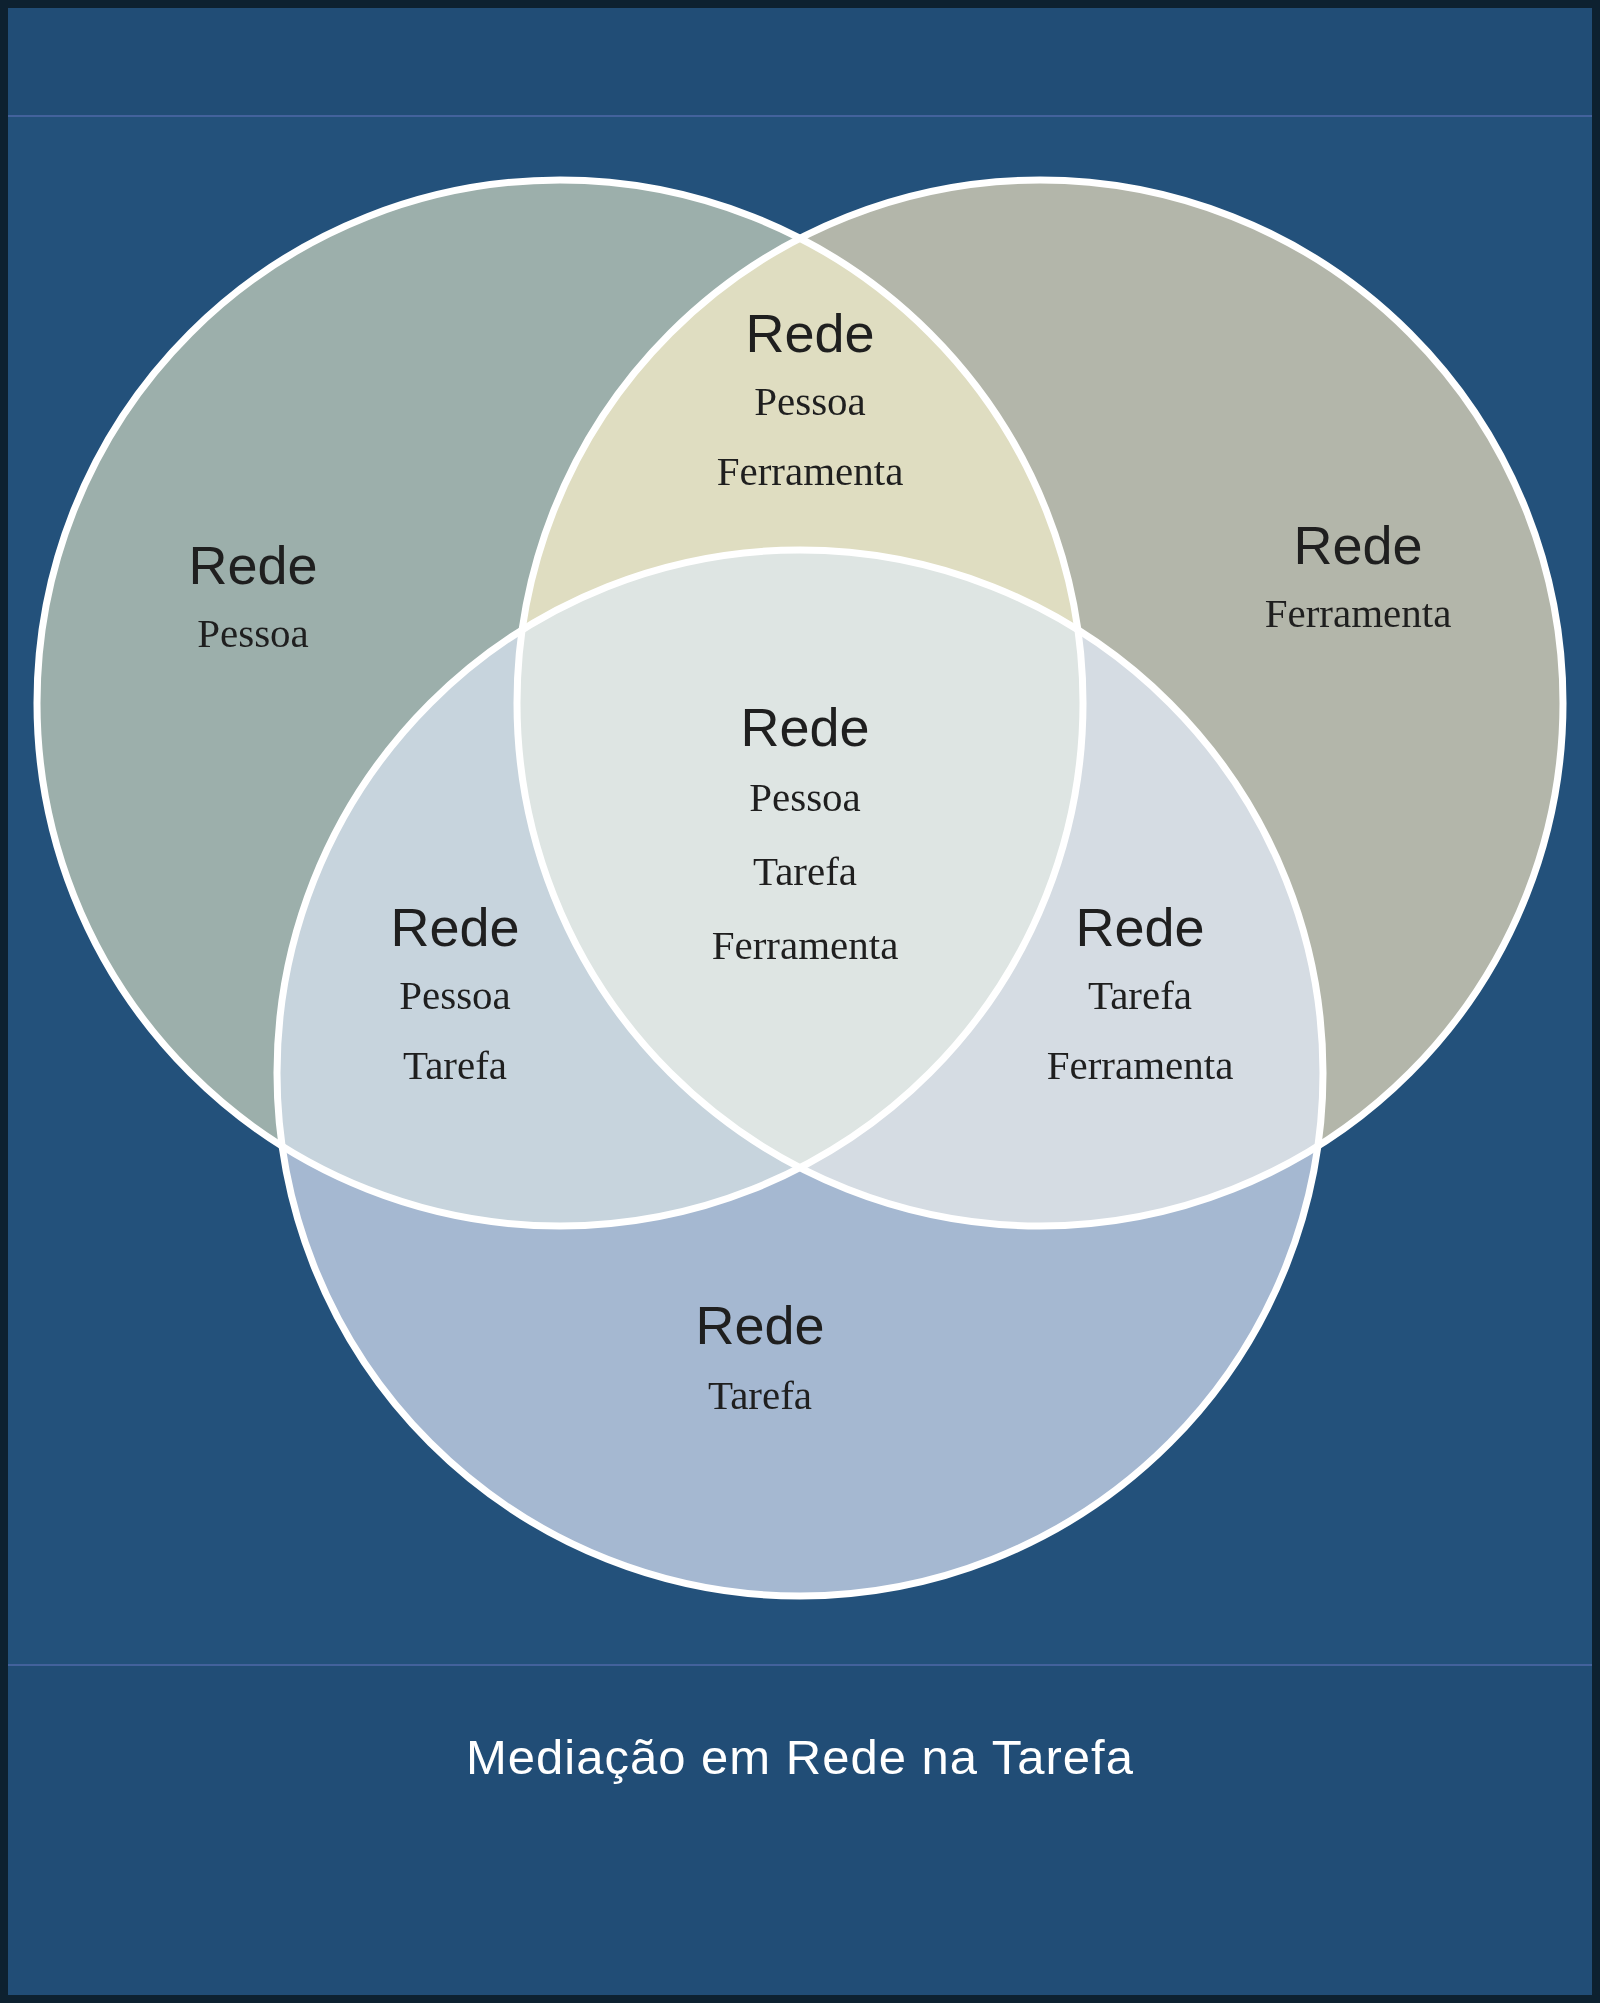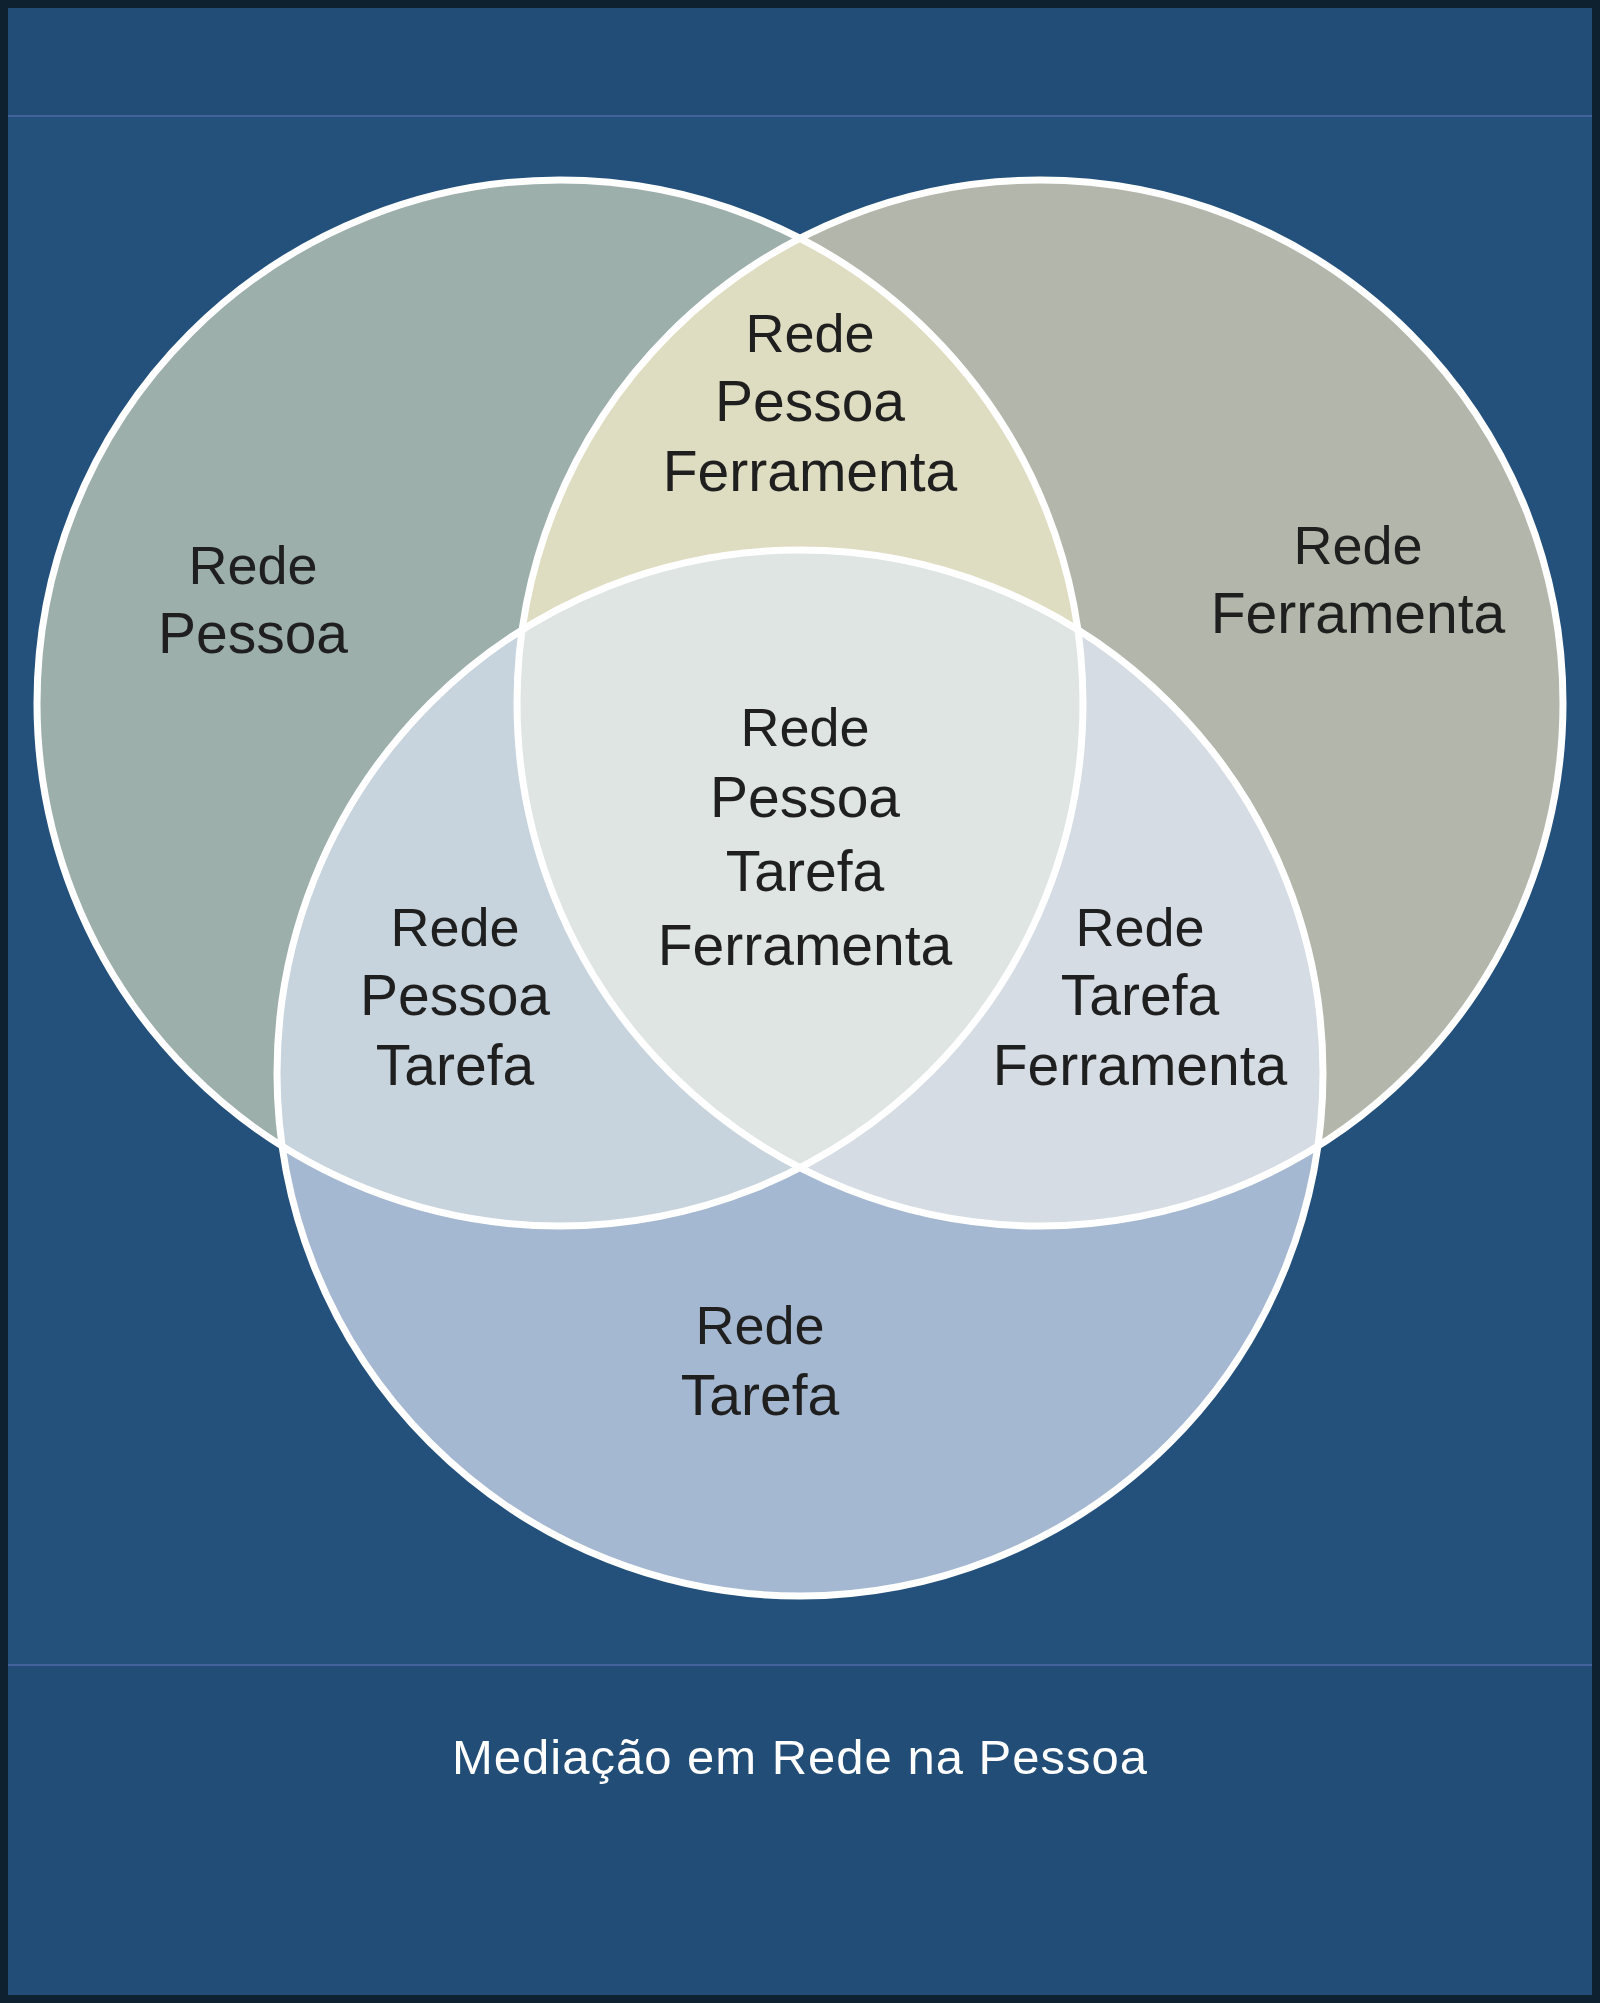--- a/index.html
+++ b/index.html
@@ -34,21 +34,21 @@
   }
   .region-label {
     position: absolute;
     transform: translateX(-50%);
     text-align: center;
     color: #1f1f1f;
     white-space: nowrap;
     z-index: 5;
   }
   .ln-sm { font-size: 54px; line-height: 66px; }
-  .ln-lg { font-size: 57px; line-height: 70px; }
+  .ln-lg { font-size: 41px; line-height: 70px; font-family: Liberation Serif, serif; }
   .tall .ln-lg { line-height: 74px; }
   .caption {
     position: absolute;
     left: 0;
     top: 1719px;         
     width: 100%;
     text-align: center;
     color: #ffffff;
     font-size: 49px;
     line-height: 60px;
@@ -129,15 +129,15 @@
     <div class="ln-lg">Ferramenta</div>
   </div>
 
   <div class="region-label tall" style="left:797px; top:686px;">
     <div class="ln-sm">Rede</div>
     <div class="ln-lg">Pessoa</div>
     <div class="ln-lg">Tarefa</div>
     <div class="ln-lg">Ferramenta</div>
   </div>
 
-  <div class="caption">Mediação em Rede na Pessoa</div>
+  <div class="caption">Mediação em Rede na Tarefa</div>
 
 </div>
 
 </body></html>

